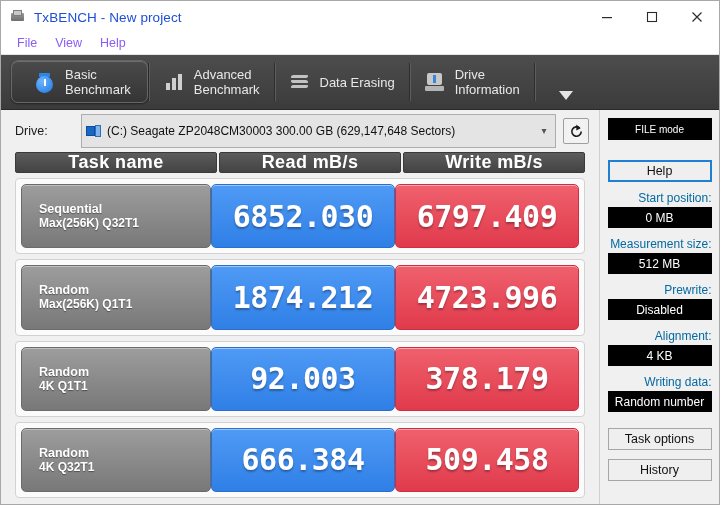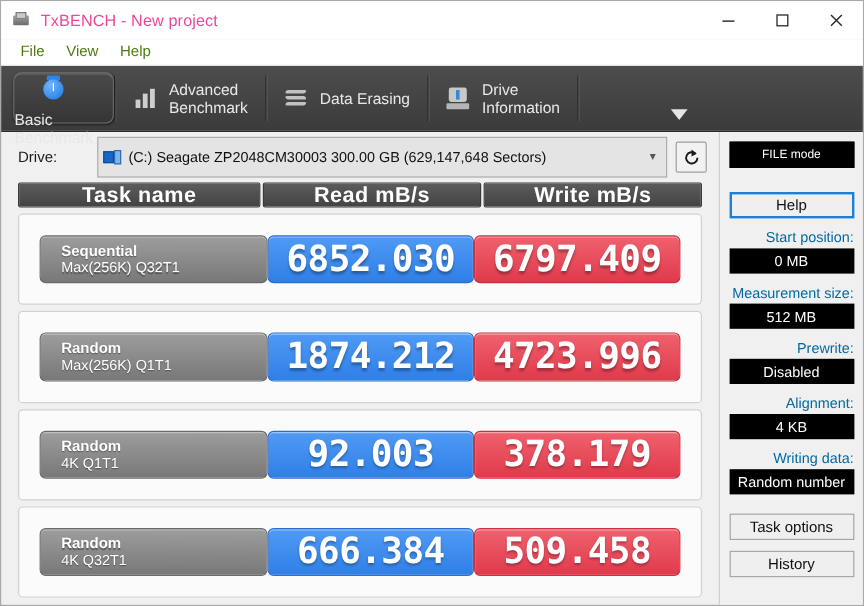--- a/index.html
+++ b/index.html
@@ -29,58 +29,57 @@
   }
   .app-icon .body {
     position: absolute; left: 1px; top: 4px; width: 13px; height: 8px;
     background: linear-gradient(#9a9a9a, #6e6e6e); border-radius: 1px;
   }
   .app-icon .scr {
     position: absolute; left: 3px; top: 1px; width: 9px; height: 6px;
     background: #c9c9c9; border: 1px solid #7d7d7d;
   }
   .title-text {
-    font-size: 13.5px; color: #ec4899; letter-spacing: .1px;
+    font-size: 13.5px; color: #1d4ed8; letter-spacing: .1px;
     white-space: nowrap;
   }
   .wincontrols { margin-left: auto; display: flex; height: 32px; }
   .wc {
     width: 45px; height: 32px; display: flex; align-items: center;
     justify-content: center; color: #2b2b2b;
   }
   .wc svg { display: block; }
 
   
   .menubar {
     height: 22px; background: #ffffff; display: flex; align-items: center;
     padding-left: 7px; flex: 0 0 22px; border-bottom: 1px solid #e3e3e3;
   }
   .menu-item {
-    font-size: 12.5px; color: #4d7c0f; padding: 2px 9px 3px 9px;
+    font-size: 12.5px; color: #8b5cf6; padding: 2px 9px 3px 9px;
     white-space: nowrap;
   }
 
   
   .tabstrip {
     height: 55px; flex: 0 0 55px;
     background: linear-gradient(#4d4d4d, #3b3b3b);
     display: flex; align-items: stretch; position: relative;
     border-bottom: 1px solid #2a2a2a;
   }
   .tab {
     display: flex; align-items: center; gap: 9px;
     padding: 0 14px; position: relative; color: #e8e8e8;
   }
   .tab .tab-label { font-size: 13px; line-height: 15px; white-space: pre-line; }
   .tab.active {
-    margin: 5px 0 6px 10px; padding: 0 16px 0 0;
+    margin: 5px 0 6px 10px; padding: 0 16px 0 22px;
     background: linear-gradient(#4a4a4a, #353535);
     border: 1px solid #666; border-radius: 7px;
     box-shadow: inset 0 1px 0 #6d6d6d, 0 1px 2px rgba(0,0,0,.45);
-    flex-direction: column;
   }
   .tab-sep {
     width: 1px; background: #2e2e2e; margin: 8px 0;
     box-shadow: 1px 0 0 #5d5d5d;
   }
   .tab-ico { width: 22px; height: 22px; flex: 0 0 22px; position: relative; }
 
   
   .ico-stopwatch .dial {
     position: absolute; left: 2px; top: 5px; width: 17px; height: 17px;
@@ -184,34 +183,34 @@
     border: 1px solid #3a3a3a; border-radius: 2px;
     letter-spacing: .4px;
   }
   .th.c1 { flex: 0 0 202px; }
   .th.c2 { flex: 1 1 0; }
   .th.c3 { flex: 1 1 0; }
 
   .rows { margin-top: 5px; display: flex; flex-direction: column; gap: 5px; flex: 1 1 auto; }
   .row {
     background: #fbfbfb; border: 1px solid #d2d2d2; border-radius: 4px;
-    display: flex; align-items: flex-end; gap: 0; padding: 17px;
+    display: flex; align-items: flex-end; gap: 0; padding: 5px;
     flex: 1 1 0; min-height: 0;
   }
   .task-cell {
     flex: 0 0 190px; align-self: stretch;
     background: linear-gradient(#9d9d9d, #787878);
     border: 1px solid #6b6b6b; border-radius: 5px;
     display: flex; flex-direction: column; justify-content: center;
     padding-left: 17px; color: #ffffff;
     box-shadow: inset 0 1px 0 rgba(255,255,255,.35);
   }
   .task-l1 { font-size: 12.5px; line-height: 14px; font-weight: bold;
              text-shadow: 0 1px 1px rgba(0,0,0,.4); }
-  .task-l2 { font-size: 12px; line-height: 14px; font-weight: normal;
+  .task-l2 { font-size: 12px; line-height: 14px; font-weight: bold;
              text-shadow: 0 1px 1px rgba(0,0,0,.4); }
   .val {
     flex: 1 1 0; align-self: stretch; border-radius: 5px;
     display: flex; align-items: center; justify-content: center;
     font-family: "DejaVu Sans Mono", monospace;
     font-size: 30px; font-weight: bold; color: #ffffff;
     letter-spacing: -0.5px;
     text-shadow: 0 2px 2px rgba(0,0,0,.30);
     box-shadow: inset 0 1px 0 rgba(255,255,255,.45);
   }

